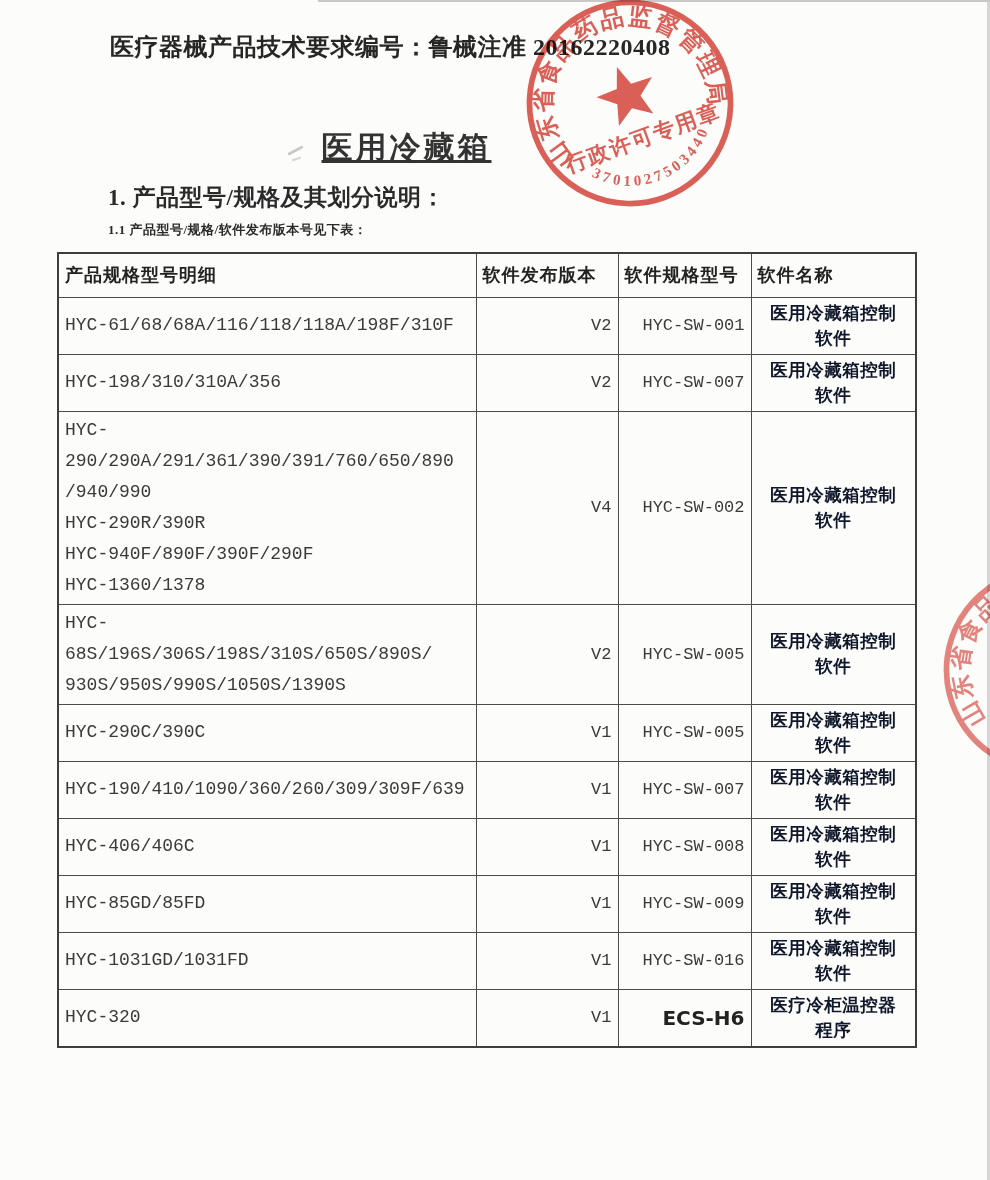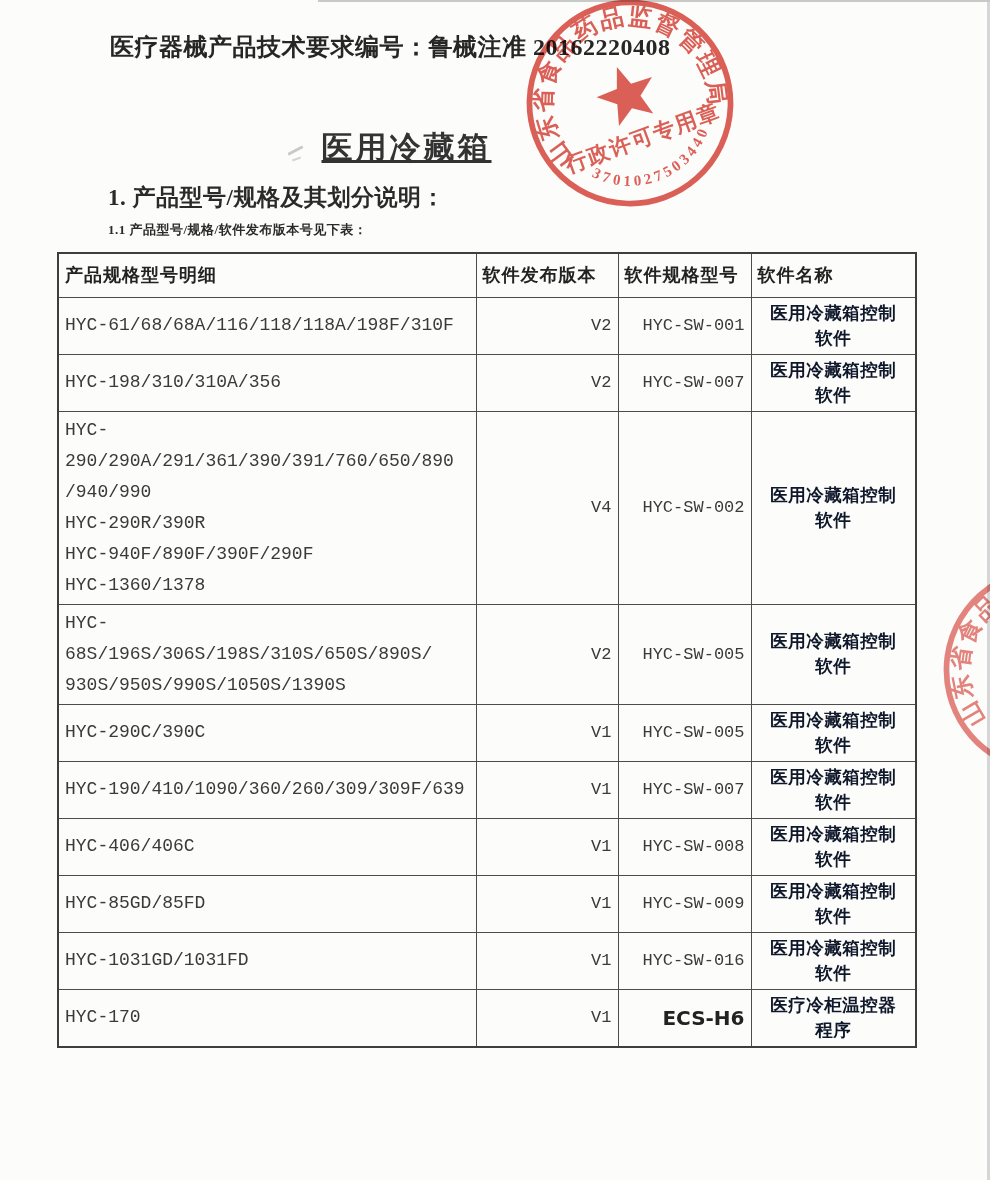--- a/index.html
+++ b/index.html
@@ -186,21 +186,21 @@
 
     <tr>
       <td class="c-models">HYC-1031GD/1031FD</td>
       <td class="c-version">V1</td>
       <td class="c-swmodel">HYC-SW-016</td>
       <td class="c-swname">医用冷藏箱控制
 软件</td>
     </tr>
 
     <tr>
-      <td class="c-models">HYC-170</td>
+      <td class="c-models">HYC-320</td>
       <td class="c-version">V1</td>
       <td class="c-swmodel bold-sans">ECS-H6</td>
       <td class="c-swname">医疗冷柜温控器
 程序</td>
     </tr>
   </tbody>
   </table>
 
   <svg class="seal seal-main" viewBox="0 0 220 220">
     <g transform="rotate(-20 110 110)" fill="#d8473c" stroke="none" font-family="Liberation Serif, serif">

